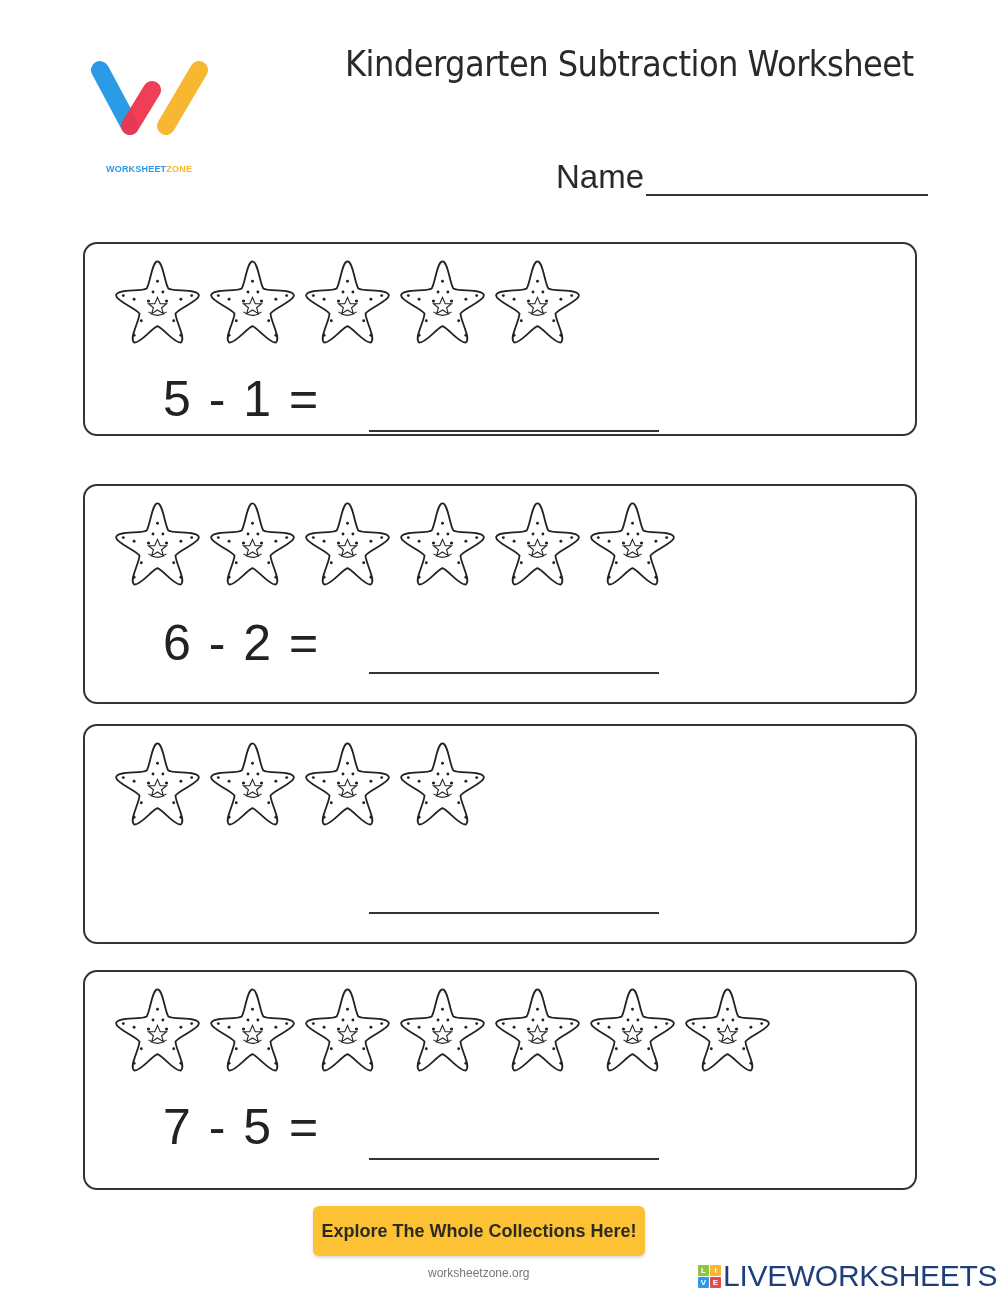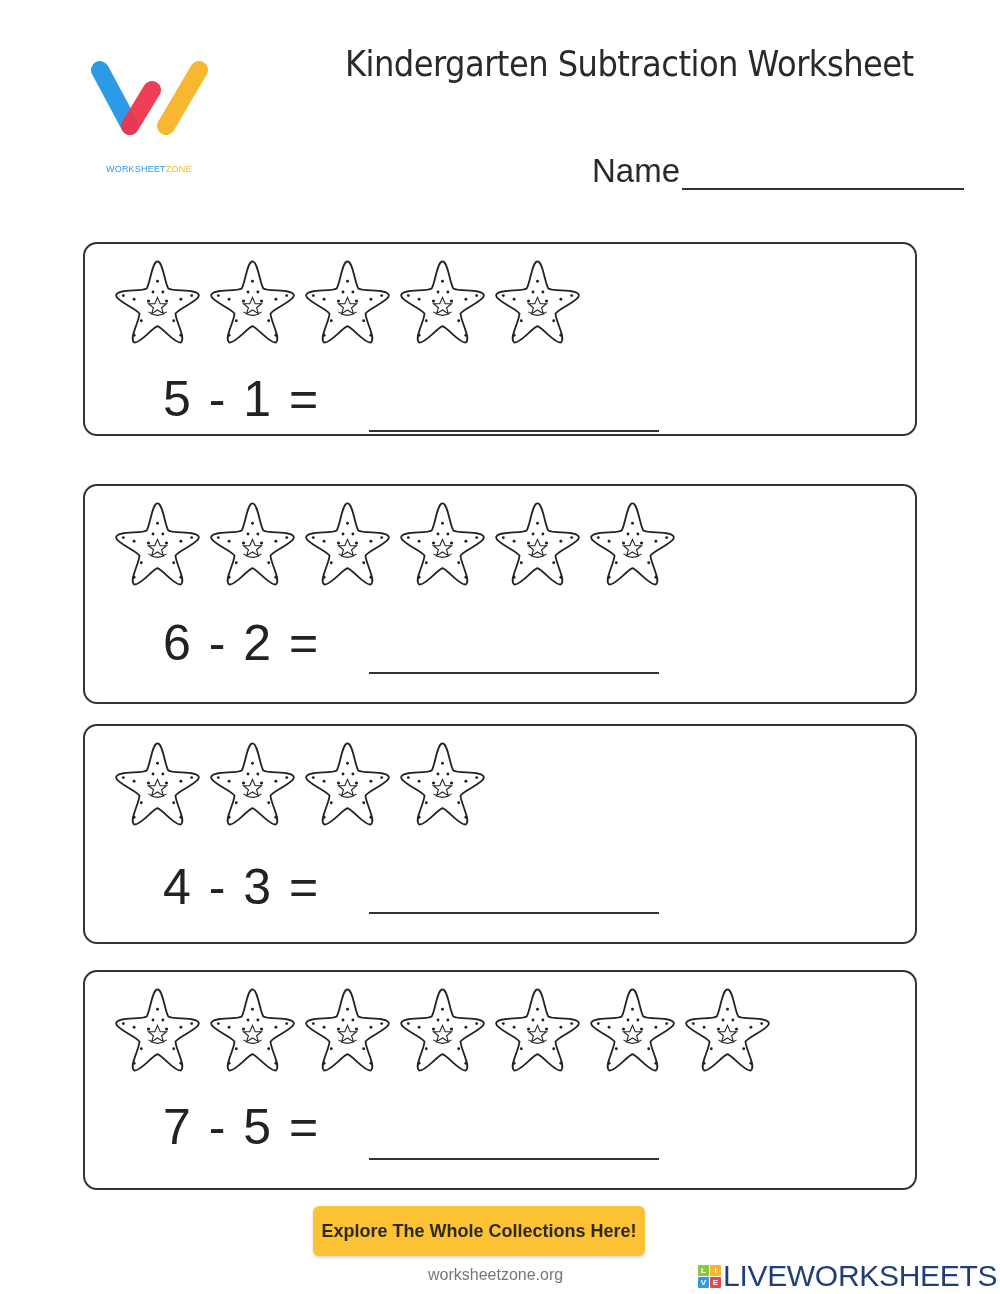--- a/index.html
+++ b/index.html
@@ -3,32 +3,32 @@
 <meta charset="utf-8">
 <style>
   html, body { margin: 0; padding: 0; background: #ffffff; }
   body {
     width: 1000px; height: 1294px; position: relative; overflow: hidden;
     font-family: "Liberation Sans", sans-serif; color: #222;
   }
   .logo { position: absolute; left: 86px; top: 58px; width: 130px; height: 120px; }
   .logo svg { position: absolute; left: 0; top: 0; }
   .logo-text {
-    position: absolute; left: 20px; top: 106px; font-size: 9px; font-weight: normal;
+    position: absolute; left: 20px; top: 106px; font-size: 9px; font-weight: bold;
     letter-spacing: 0.2px; white-space: nowrap;
   }
   .logo-text .ws { color: #2b9be6; }
   .logo-text .zone { color: #f7b731; }
 
   .title {
     position: absolute; left: 345px; top: 44px; width: 595px;
     font-family: "DejaVu Sans", sans-serif; font-size: 35px; color: #2a2a2a;
     white-space: nowrap; letter-spacing: -0.6px; transform: scaleX(0.92); transform-origin: left center;
   }
-  .name-row { position: absolute; left: 556px; top: 152px; display: flex; align-items: flex-end; margin-left: 36px; }
+  .name-row { position: absolute; left: 556px; top: 158px; display: flex; align-items: flex-end; }
   .name-label { font-size: 33px; color: #2a2a2a; font-family: "Liberation Sans", sans-serif; }
   .name-line { width: 282px; border-bottom: 2.5px solid #333; height: 36px; margin-left: 2px; }
 
   .box {
     position: absolute; left: 83px; width: 834px; border: 2px solid #333;
     border-radius: 14px; box-sizing: border-box;
   }
   .stars { position: absolute; left: 26px; top: 12px; display: flex; gap: 2px; }
   .star { width: 93px; height: 90px; }
   .equation {
@@ -36,21 +36,21 @@
     font-family: "Liberation Sans", sans-serif; white-space: nowrap; word-spacing: 4px;
   }
   .answer-line { position: absolute; left: 284px; width: 290px; border-bottom: 2.5px solid #333; }
 
   .cta {
     position: absolute; left: 313px; top: 1206px; width: 332px; height: 50px;
     background: #fcc233; border-radius: 6px; box-shadow: 0 2px 3px rgba(0,0,0,0.15);
     display: flex; align-items: center; justify-content: center;
     font-size: 18px; color: #2d2a20; font-weight: bold; border: none;
   }
-  .footer-site { position: absolute; left: 428px; top: 1266px; font-size: 16px; color: #777; }
+  .footer-site { position: absolute; left: 428px; top: 1266px; font-size: 12px; color: #777; }
   .lw { position: absolute; left: 698px; top: 1259px; display: flex; align-items: center; }
   .lw-blocks { display: grid; grid-template-columns: 11px 11px; grid-template-rows: 11px 11px; gap: 1px; margin-right: 2px; }
   .lw-blocks span { font-size: 8px; font-weight: bold; color: #fff; display: flex; align-items: center; justify-content: center; border-radius: 1px; }
   .lw-text { font-size: 30px; font-weight: normal; color: #1f3f7a; letter-spacing: -0.3px; }
 </style>
 </head>
 <body>
 
 <div class="logo">
   <svg width="130" height="90" viewBox="0 0 130 90">
@@ -379,21 +379,20 @@
             <circle cx="24" cy="48" r="1.6"></circle>
             <circle cx="76" cy="48" r="1.6"></circle>
             <circle cx="88" cy="44" r="1.6"></circle>
     <circle cx="32" cy="72" r="1.6"></circle>
             <circle cx="68" cy="72" r="1.6"></circle>
             <circle cx="24" cy="88" r="1.6"></circle>
             <circle cx="76" cy="88" r="1.6"></circle>
   </g>
         </svg>
       </div>
-    <div class="equation" style="top:132px">4 - 3 =</div>
     <div class="answer-line" style="top:186px"></div>
     </div>
     <div class="box" style="top: 970px; height: 220px;">
     <div class="stars">
         <svg class="star" viewBox="0 0 100 100">
   <path d="M50 6 C56 6 58 30 62 36 C68 40 96 36 96 44 C96 50 74 58 70 64 C70 72 82 92 76 96 C70 98 56 80 50 78 C44 80 30 98 24 96 C18 92 30 72 30 64 C26 58 4 50 4 44 C4 36 32 40 38 36 C42 30 44 6 50 6 Z" fill="#fff" stroke="#222" stroke-width="2"></path>
   <path d="M50 46 L53 53 L60 53 L54.5 57.5 L56.5 64 L50 60 L43.5 64 L45.5 57.5 L40 53 L47 53 Z" fill="none" stroke="#222" stroke-width="1.2"></path>
   <path d="M40 62 Q50 70 60 62" fill="none" stroke="#222" stroke-width="1.2"></path>
   <g fill="#222">
     <circle cx="50" cy="28" r="1.6"></circle>

